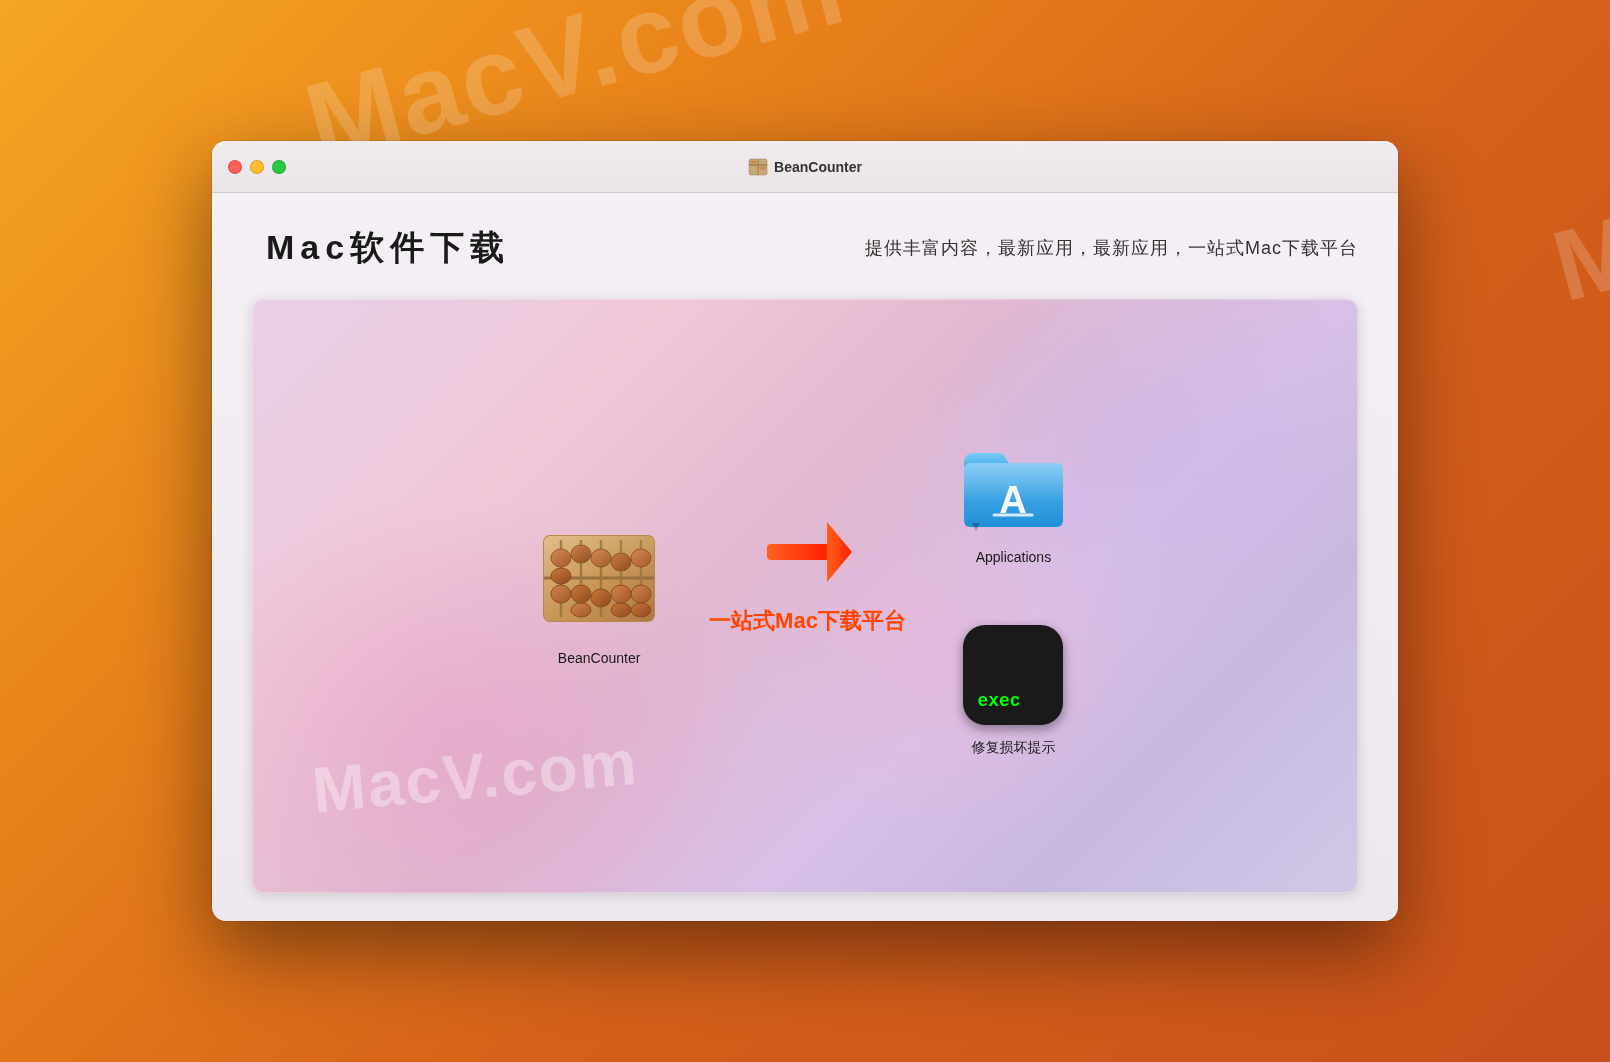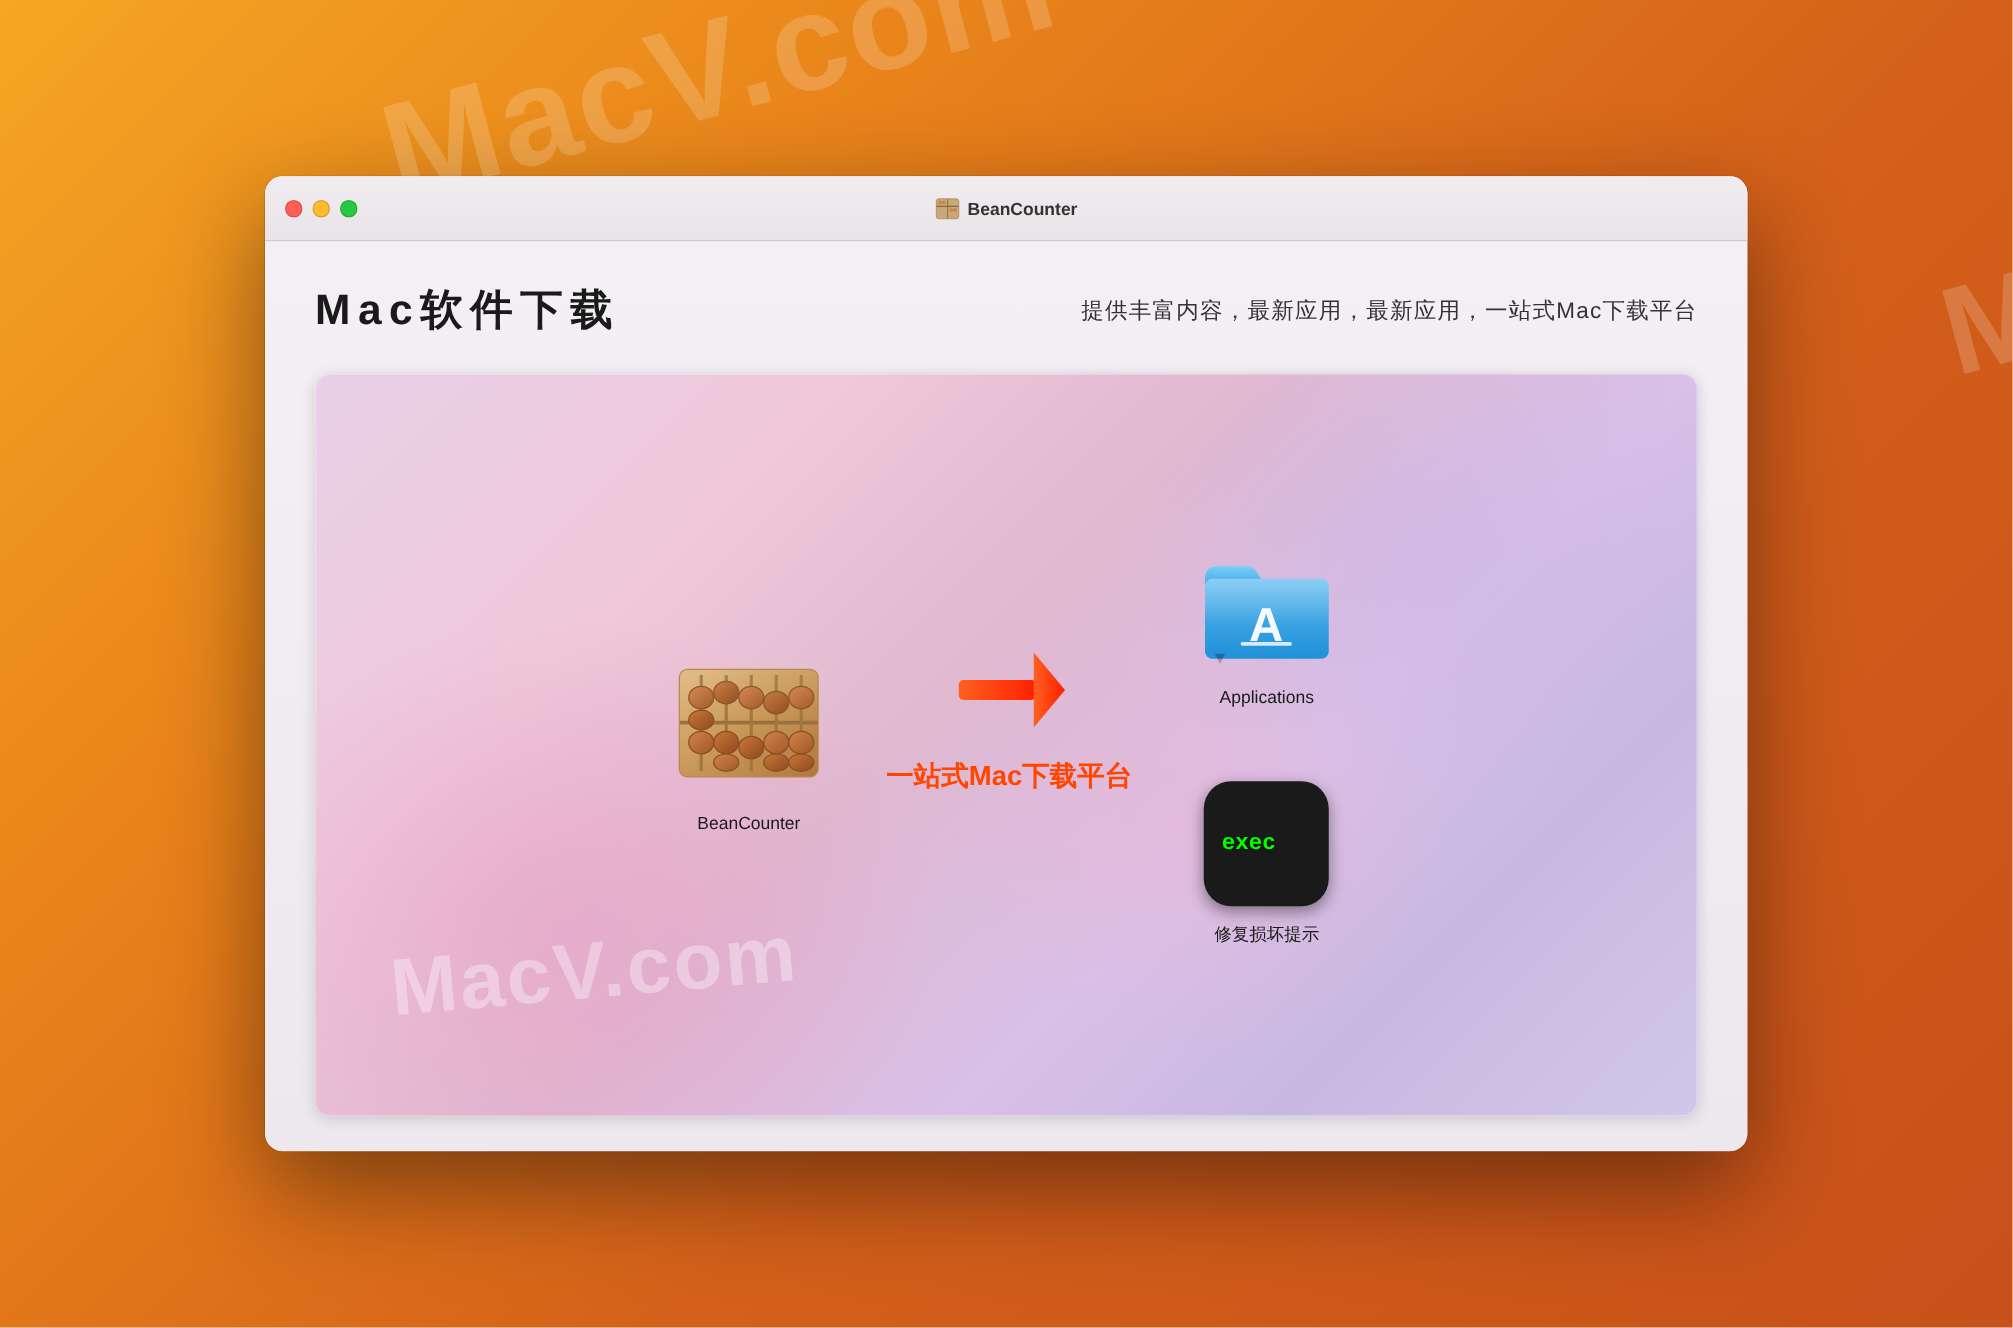--- a/index.html
+++ b/index.html
@@ -111,20 +111,21 @@
       padding: 32px 40px 28px 40px;
       position: relative;
     }
 
     
     .header-section {
       display: flex;
       align-items: center;
       justify-content: space-between;
       margin-bottom: 28px;
+      margin-left: 14px;
     }
 
     .header-left {
       font-size: 34px;
       font-weight: 700;
       color: #1a1a1a;
       letter-spacing: 6px;
       font-family: -apple-system, BlinkMacSystemFont, 'PingFang SC', sans-serif;
     }
 
@@ -262,21 +263,21 @@
 
     
     .exec-icon {
       width: 100px;
       height: 100px;
       background: #1a1a1a;
       border-radius: 22px;
       display: flex;
       flex-direction: column;
       align-items: flex-start;
-      justify-content: center;
+      justify-content: flex-end;
       padding: 14px;
       box-shadow: 0 4px 12px rgba(0,0,0,0.4);
     }
 
     .exec-text {
       font-size: 18px;
       font-family: 'Courier New', monospace;
       color: #00ff00;
       font-weight: 600;
     }

